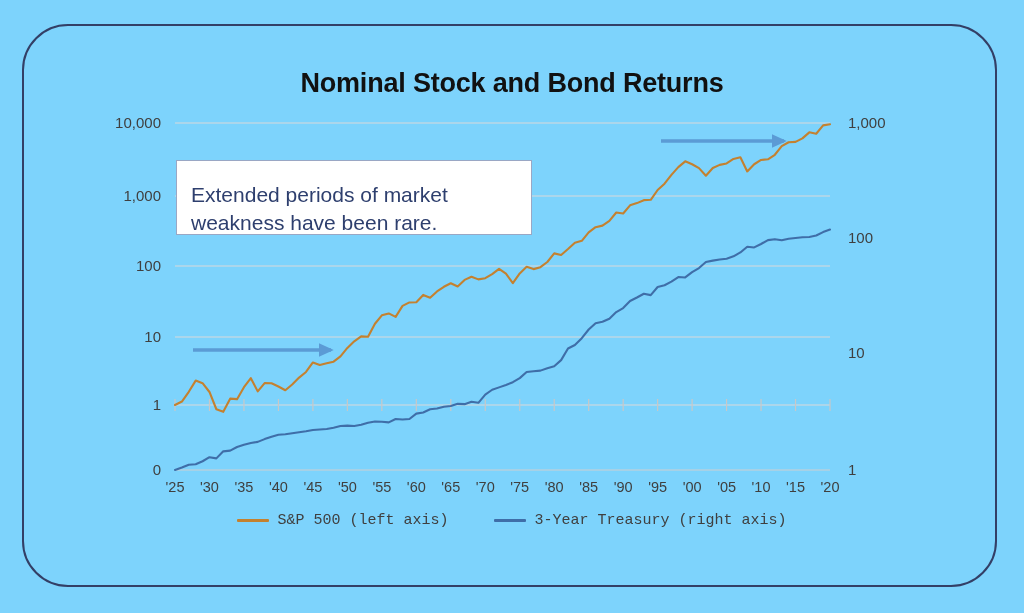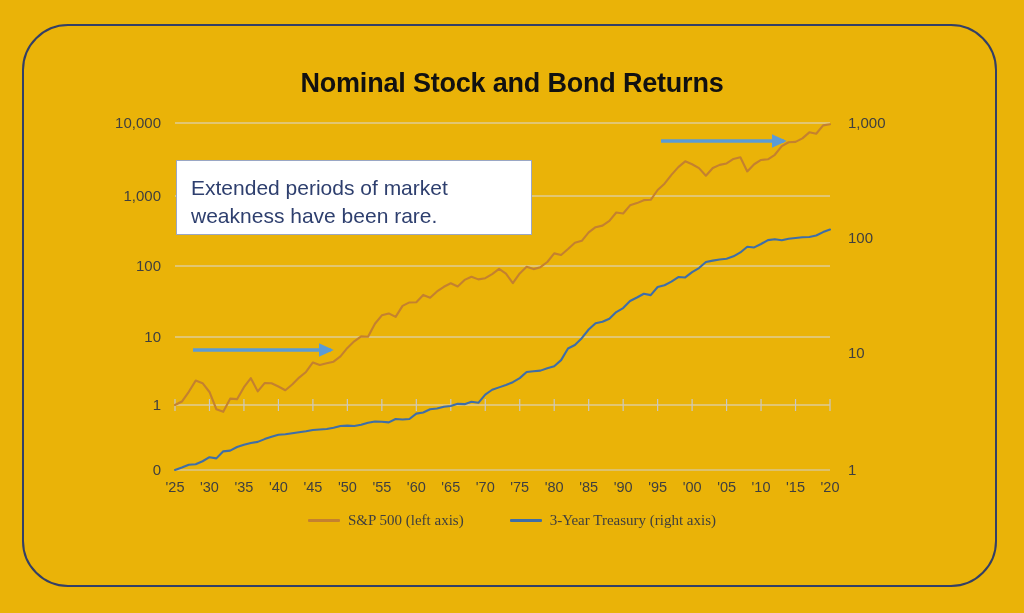--- a/index.html
+++ b/index.html
@@ -11,21 +11,21 @@
   body {
     width: 1024px;
     height: 613px;
     font-family: "Liberation Sans", sans-serif;
     overflow: hidden;
   }
   #slide {
     position: relative;
     width: 1024px;
     height: 613px;
-    background: #eab308;
+    background: #7dd3fc;
   }
   
   #slide-frame {
     position: absolute;
     left: 22px;
     top: 24px;
     width: 975px;
     height: 563px;
     border: 2.5px solid #333f66;
     border-radius: 46px;
@@ -82,21 +82,21 @@
   
   #callout {
     position: absolute;
     left: 176px;
     top: 160px;
     width: 356px;
     height: 75px;
     background: #ffffff;
     border: 1.2px solid #9aa7c4;
     box-sizing: border-box;
-    padding: 13px 14px 0 14px;
+    padding: 20px 14px 0 14px;
   }
   #callout-text {
     font-family: "Liberation Sans", sans-serif;
     font-size: 21px;
     line-height: 28px;
     color: #2e3f6e;
     white-space: pre-line;
   }
   
   #legend {
@@ -114,21 +114,21 @@
     align-items: center;
     gap: 8px;
   }
   .legend-swatch {
     display: inline-block;
     width: 32px;
     height: 3px;
     border-radius: 1px;
   }
   .legend-label {
-    font-family: Liberation Serif, serif;
+    font-family: Liberation Mono, monospace;
     font-size: 15px;
     color: #3f3f3f;
   }
 </style>
 </head>
 <body>
 
 <div id="slide">
 
   <div id="slide-frame" style="border-color: rgb(51, 63, 102);"></div>

